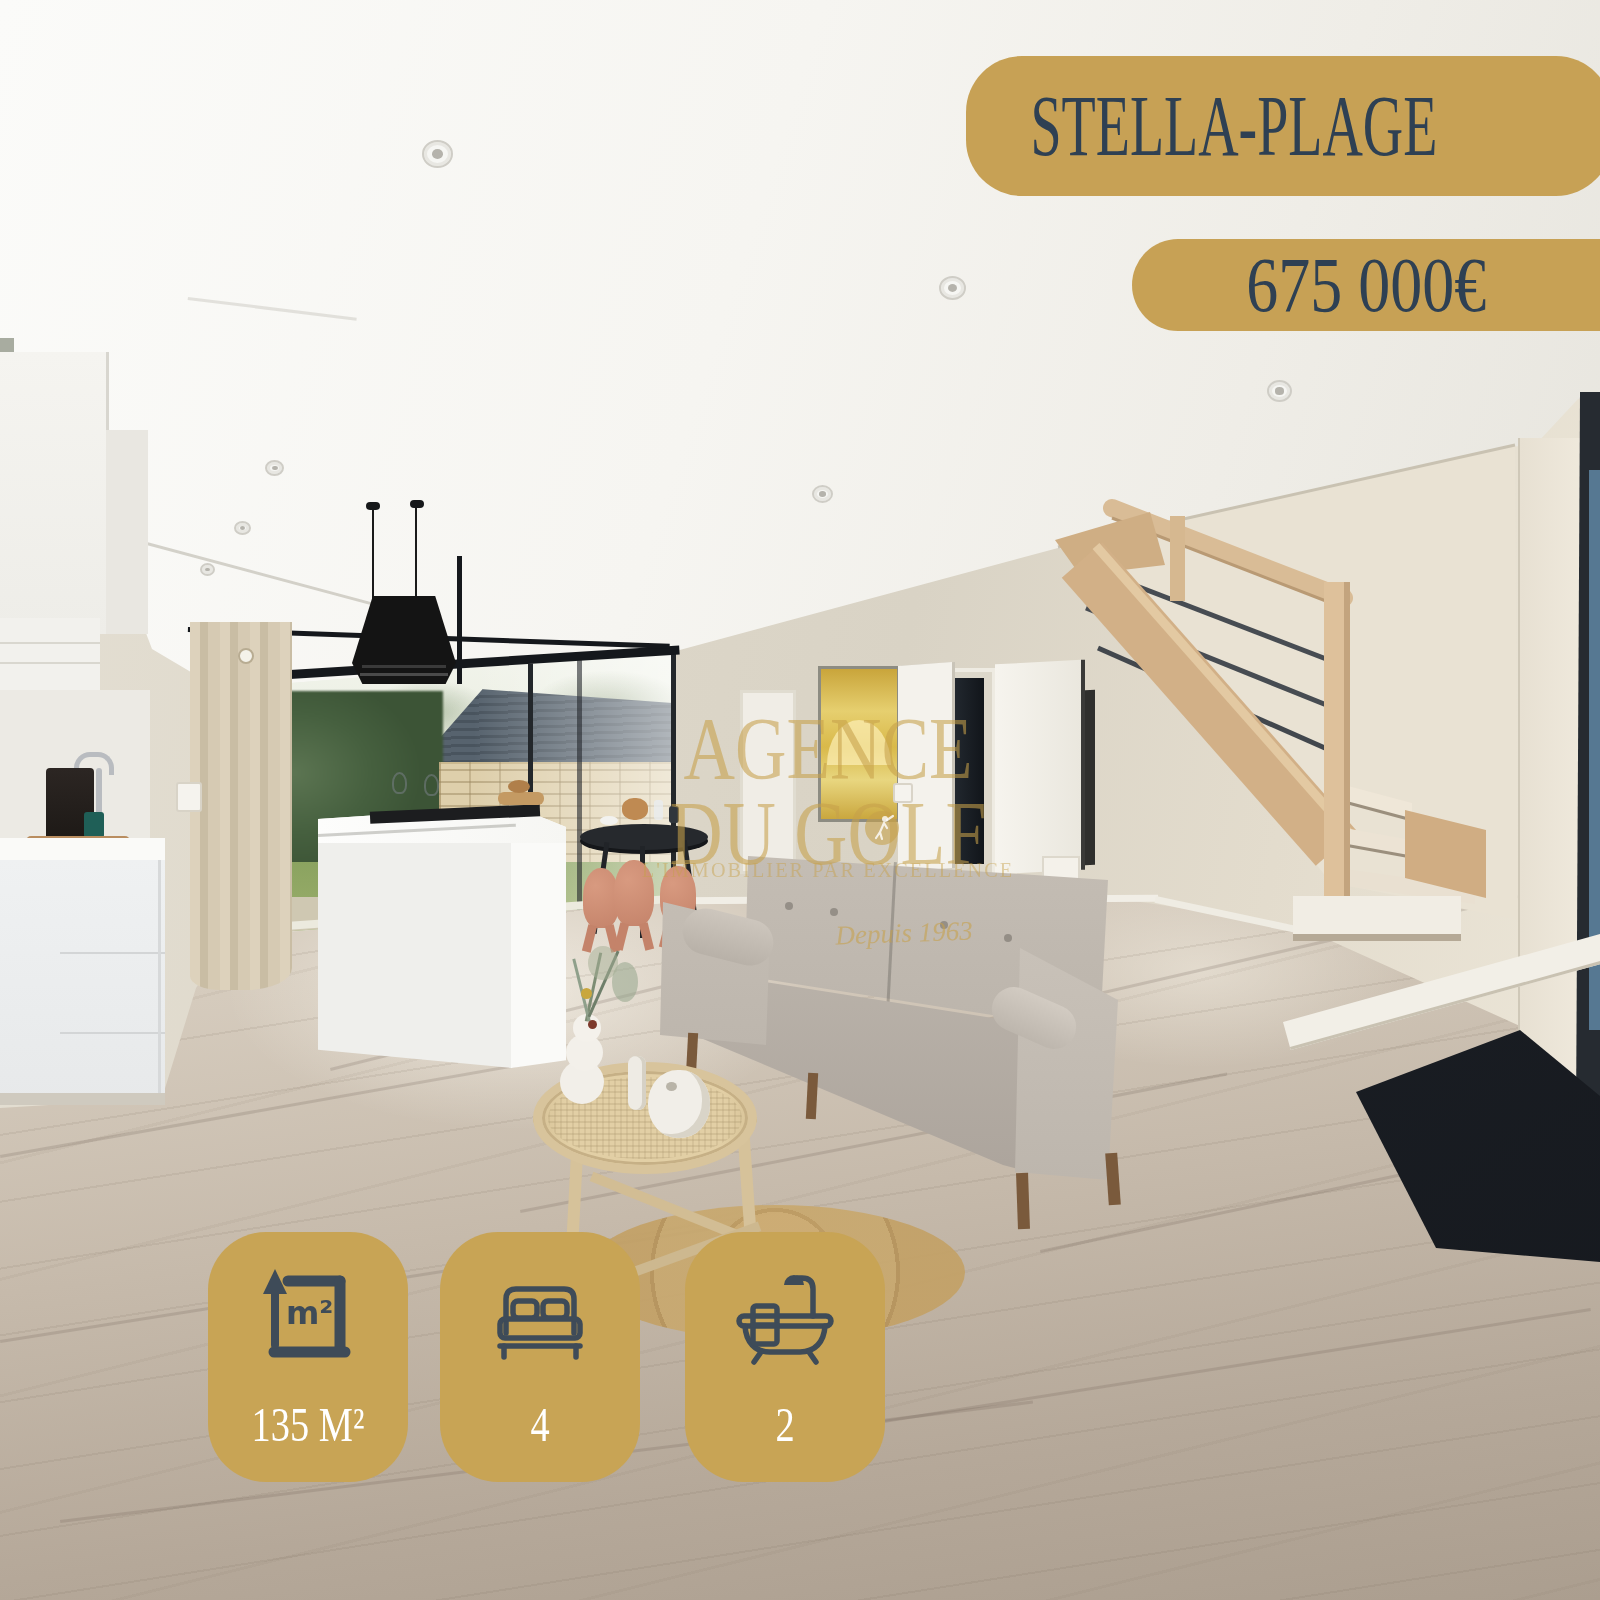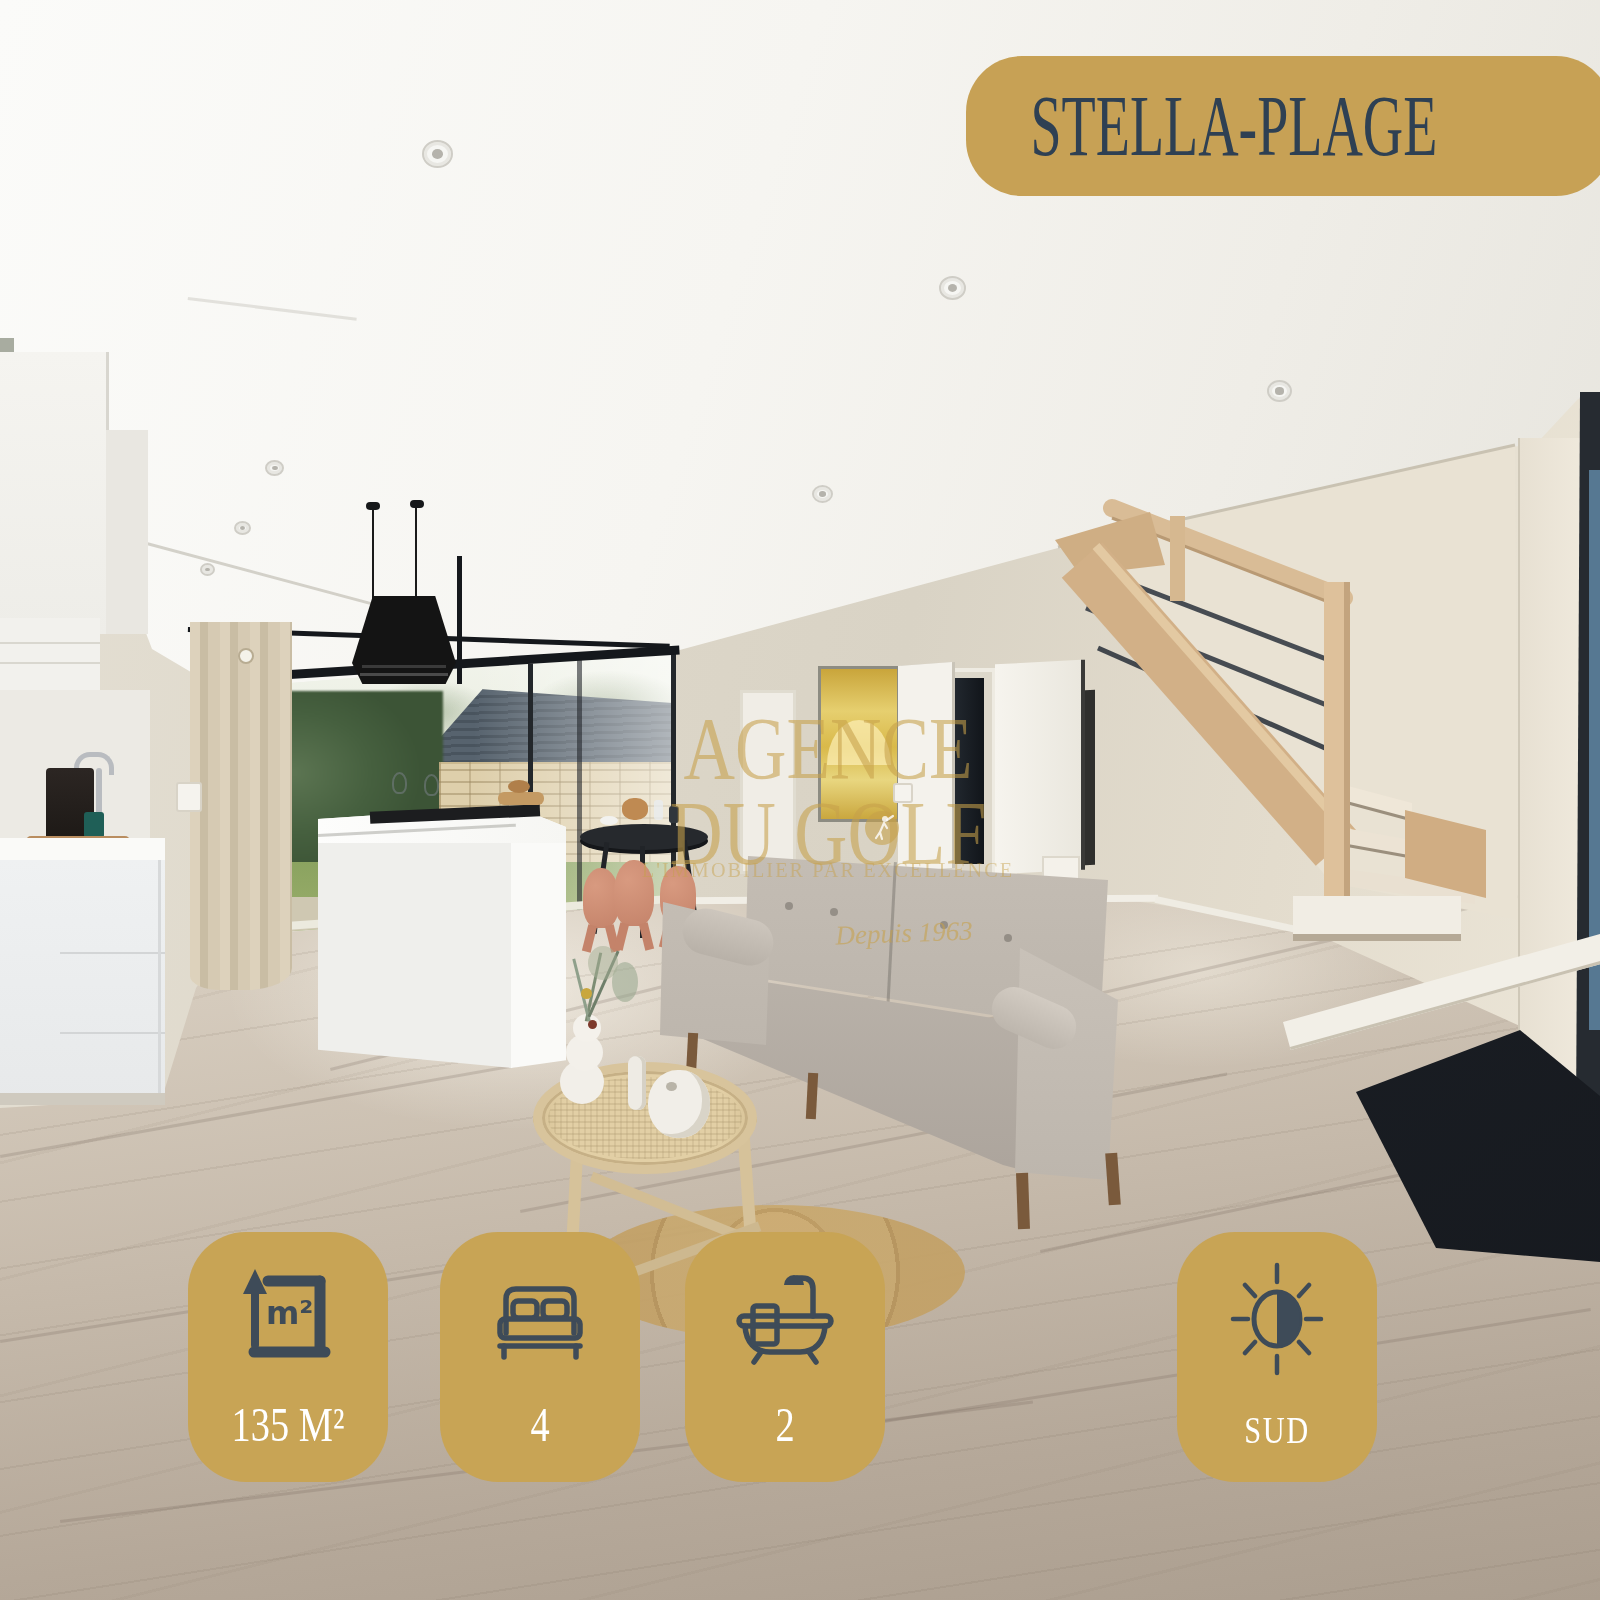--- a/index.html
+++ b/index.html
@@ -312,22 +312,25 @@
         <path d="M23 10 l6 -4"></path>
       </g>
     </svg>
     <div class="abs wm" style="left:828px;top:858px;font-size:21px;letter-spacing:2.2px;opacity:.8;transform:translateX(-50%) scaleX(.96)">L'IMMOBILIER PAR EXCELLENCE</div>
     <div class="abs wm" style="left:904px;top:918px;font-size:27px;font-style:italic;transform:translateX(-50%) rotate(-2deg)">Depuis 1963</div>
   </div>
 
   <div class="abs pill" style="left:966px;top:56px;width:646px;height:140px;border-radius:56px;padding-right:110px;box-sizing:border-box">
     <span style="font-size:86px;transform:scaleX(.65);white-space:nowrap">STELLA-PLAGE</span>
   </div>
-
-  <div class="abs tile" style="left:188px">
+  <div class="abs pill" style="left:1132px;top:239px;width:468px;height:92px;border-radius:46px 0 0 46px">
+    <span style="font-size:78px;transform:scaleX(.82);white-space:nowrap">675 000€</span>
+  </div>
+
+  <div class="abs tile" style="left:208px">
     <div class="tile-icon">
       <svg viewBox="0 0 120 120">
         <path d="M40 22 H92" stroke-width="11"></path>
         <path d="M92 22 V92" stroke-width="11"></path>
         <path d="M26 93 H97" stroke-width="11"></path>
         <path d="M27 86 V34" stroke-width="8"></path>
         <polygon points="27,10 15,35 39,35" fill="#3e4b58" stroke="none"></polygon>
       </svg>
       <span class="abs" style="left:38px;top:40px;font-family:'DejaVu Sans',sans-serif;font-weight:bold;font-size:32px;color:#3e4b58">m²</span>
     </div>
@@ -357,24 +360,14 @@
         <rect x="28" y="47" width="24" height="38" rx="3"></rect>
         <path d="M28 66 h24"></path>
         <path d="M88 57 V30 q0-11 -11-11 h-5"></path>
         <path d="M59 26 a10 10 0 0 1 20 0 z" fill="#3e4b58" stroke="none"></path>
       </svg>
     </div>
     <div class="tile-label">2</div>
   </div>
 
 
-  <div class="abs tile" style="left:1177px">
-    <div class="tile-icon">
-      <svg viewBox="0 0 120 120">
-        <ellipse cx="60" cy="60" rx="23" ry="27" stroke-width="5"></ellipse>
-        <path d="M60 33 a23 27 0 0 1 0 54 z" fill="#3e4b58" stroke="none"></path>
-        <path d="M60 6 v17 M60 97 v17 M16 60 h15 M89 60 h15 M28 26 l10 11 M82 83 l10 11 M92 26 l-10 11 M38 83 l-10 11" stroke-width="4.5"></path>
-      </svg>
-    </div>
-    <div class="tile-label" style="font-size:38px;letter-spacing:2px">SUD</div>
-  </div>
 
 </div>
 
 </body></html>

